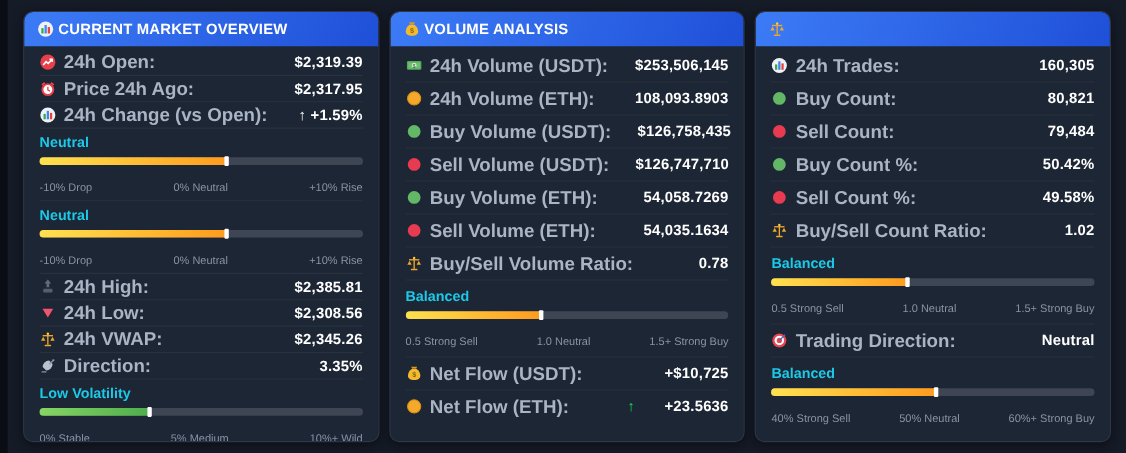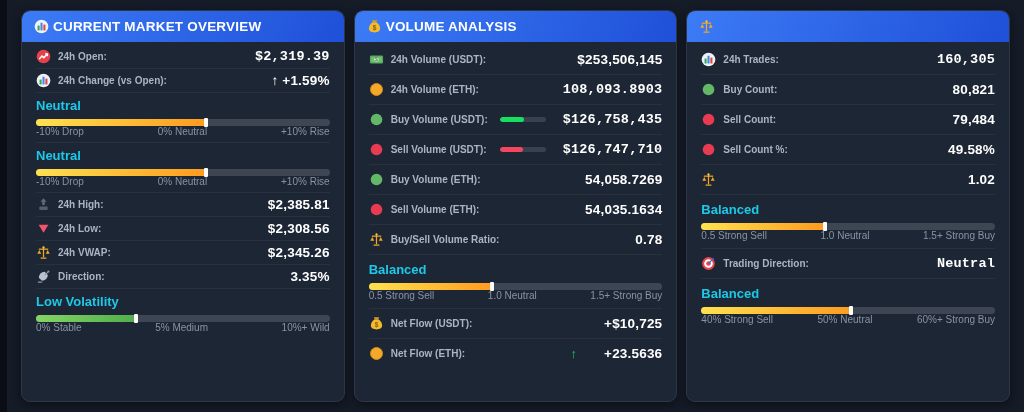--- a/index.html
+++ b/index.html
@@ -22,42 +22,42 @@
     background:linear-gradient(115deg,var(--header-blue-from),var(--header-blue-to));
     border-radius:8px 8px 0 0;
   }
   .panel-header h2{margin:0;font-size:13.5px;font-weight:bold;color:#ffffff;letter-spacing:.2px;}
   .panel-body{padding:3px 14px 8px 14px;}
   .icon{width:15px;height:15px;display:inline-flex;flex:0 0 15px;align-items:center;justify-content:center;}
   .icon svg{width:15px;height:15px;display:block;}
   .row{display:flex;align-items:center;gap:7px;border-bottom:1px solid rgba(255,255,255,.055);}
   .tight .row{padding:3.5px 0;}
   .roomy .row{padding:6.5px 0;text-align:right;}
-  .row .label{color:#a9b4c5;font-size:10px;font-weight:600;line-height:16px;white-space:nowrap;}
+  .row .label{color:#a9b4c5;font-size:17px;font-weight:600;line-height:16px;white-space:nowrap;}
   .row .value{margin-left:auto;font-size:13.5px;font-weight:bold;color:#fff;line-height:16px;letter-spacing:.2px;white-space:nowrap;}
   .row .value.no-auto{margin-left:0;}
   .row .arrow{margin-left:auto;margin-right:20px;font-size:13px;font-weight:bold;line-height:16px;}
   .minibar{margin-left:auto;margin-right:10px;width:46px;height:5px;border-radius:3px;background:#39414f;overflow:hidden;display:inline-block;}
   .minibar-fill{display:block;height:100%;border-radius:3px;}
   .minibar-fill.green{background:var(--green);}
   .minibar-fill.red{background:var(--red);}
-  .tone-white{color:#ffffff;font-family:Liberation Mono, monospace;}
+  .tone-white{color:#ffffff;}
   .tone-green{color:var(--green);}
   .tone-red{color:var(--red);}
   .tone-cyan{color:var(--cyan);}
   .gauge{border-bottom:1px solid rgba(255,255,255,.055);}
   .tight .gauge{padding:3px 0 5px;}
   .roomy .gauge{padding:5px 0 7px;}
   .gauge-status{color:var(--cyan);font-size:13px;font-weight:bold;padding:2px 0 6px;}
   .gauge-track{position:relative;height:7px;border-radius:4px;background:#3e4654;}
   .gauge-fill{position:absolute;left:0;top:0;bottom:0;border-radius:4px 0 0 4px;}
   .gauge-fill.amber{background:linear-gradient(90deg,var(--amber-from),var(--amber-to));}
   .gauge-fill.green{background:linear-gradient(90deg,var(--gauge-green-from),var(--gauge-green-to));}
   .gauge-marker{position:absolute;right:-2px;top:-1px;width:4px;height:9px;background:#ffffff;border-radius:1px;}
-  .gauge-ticks{display:flex;justify-content:space-between;padding-top:0;font-size:10px;color:#8a93a5;}
+  .gauge-ticks{display:flex;justify-content:space-between;padding-top:16px;font-size:10px;color:#8a93a5;}
   .panel-body > :last-child{border-bottom:none;}
 </style>
 </head>
 <body>
 
 <div class="page">
   <div class="left-strip"></div>
   <main class="panels">
       <section class="panel tight">
         <header class="panel-header">
@@ -79,20 +79,31 @@
                 <polyline points="3.5,10.8 6.3,7.6 8.4,9.2 12,5.4" fill="none" stroke="#fff" stroke-width="1.6"></polyline>
                 <polyline points="9.6,5.2 12.2,5.2 12.2,7.8" fill="none" stroke="#fff" stroke-width="1.4"></polyline>
               </svg>
             </span>
             <span class="label">24h Open:</span>
             <span class="value tone-white">$2,319.39</span>
           </div>
           <div class="row">
             <span class="icon">
               <svg viewBox="0 0 16 16">
+                <path d="M2.3 4.6 L5 2.4 M13.7 4.6 L11 2.4" stroke="#e8404a" stroke-width="1.8" fill="none"></path>
+                <circle cx="8" cy="9" r="5.3" fill="#fff" stroke="#e8404a" stroke-width="1.9"></circle>
+                <path d="M8 6.2v3l2.1 1.4" stroke="#e8404a" stroke-width="1.3" fill="none"></path>
+              </svg>
+            </span>
+            <span class="label">Price 24h Ago:</span>
+            <span class="value tone-white">$2,317.95</span>
+          </div>
+          <div class="row">
+            <span class="icon">
+              <svg viewBox="0 0 16 16">
                 <circle cx="8" cy="8" r="7.3" fill="#eef2f5"></circle>
                 <rect x="3.8" y="7" width="2.2" height="5.2" fill="#34a853"></rect>
                 <rect x="6.9" y="4" width="2.2" height="8.2" fill="#4285f4"></rect>
                 <rect x="10" y="6" width="2.2" height="6.2" fill="#ea4335"></rect>
               </svg>
             </span>
             <span class="label">24h Change (vs Open):</span>
             <span class="value tone-green">↑ +1.59%</span>
           </div>
           <div class="gauge">
@@ -346,37 +357,47 @@
               <svg viewBox="0 0 16 16">
                 <circle cx="8" cy="8" r="6.2" fill="#e83a50"></circle>
               </svg>
             </span>
             <span class="label">Sell Count:</span>
             <span class="value tone-red">79,484</span>
           </div>
           <div class="row">
             <span class="icon">
               <svg viewBox="0 0 16 16">
+                <circle cx="8" cy="8" r="6.2" fill="#63b867"></circle>
+              </svg>
+            </span>
+            <span class="label">Buy Count %:</span>
+            <span class="value tone-green">50.42%</span>
+          </div>
+          <div class="row">
+            <span class="icon">
+              <svg viewBox="0 0 16 16">
                 <circle cx="8" cy="8" r="6.2" fill="#e83a50"></circle>
               </svg>
             </span>
             <span class="label">Sell Count %:</span>
             <span class="value tone-red">49.58%</span>
           </div>
           <div class="row">
             <span class="icon">
               <svg viewBox="0 0 16 16">
                 <rect x="7.35" y="2.2" width="1.3" height="11" fill="#f0a828"></rect>
                 <rect x="3" y="3.8" width="10" height="1.3" fill="#f0a828"></rect>
                 <path d="M1.4 9.3h4.2L3.5 5.4z" fill="#f0a828"></path>
                 <path d="M10.4 9.3h4.2L12.5 5.4z" fill="#f0a828"></path>
                 <rect x="4.8" y="13.2" width="6.4" height="1.4" rx="0.6" fill="#f0a828"></rect>
                 <circle cx="8" cy="2.6" r="1.2" fill="#f6c94f"></circle>
               </svg>
             </span>
+            <span class="label">Buy/Sell Count Ratio:</span>
             <span class="value tone-cyan">1.02</span>
           </div>
           <div class="gauge">
             <div class="gauge-status">Balanced</div>
             <div class="gauge-track">
               <div class="gauge-fill amber" style="width: 42%;">
                 <div class="gauge-marker"></div>
               </div>
             </div>
             <div class="gauge-ticks">

